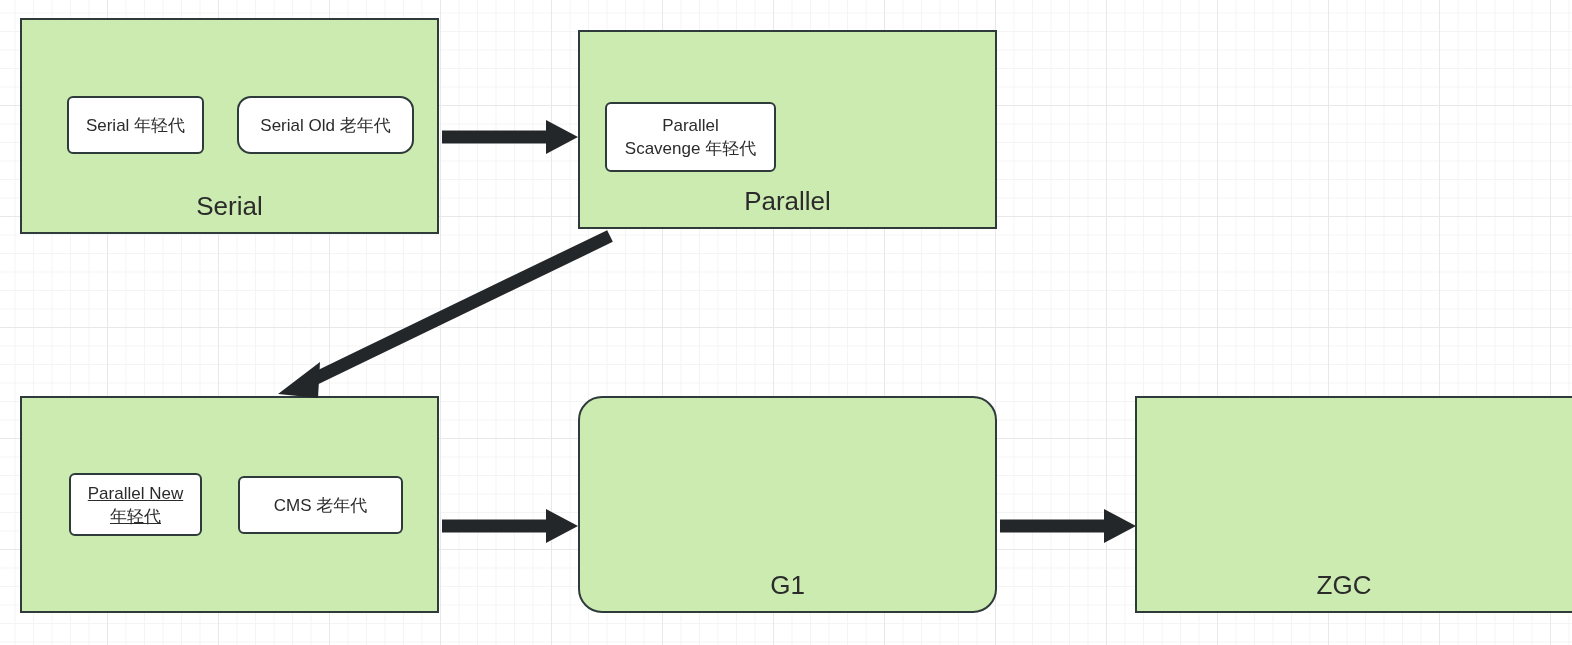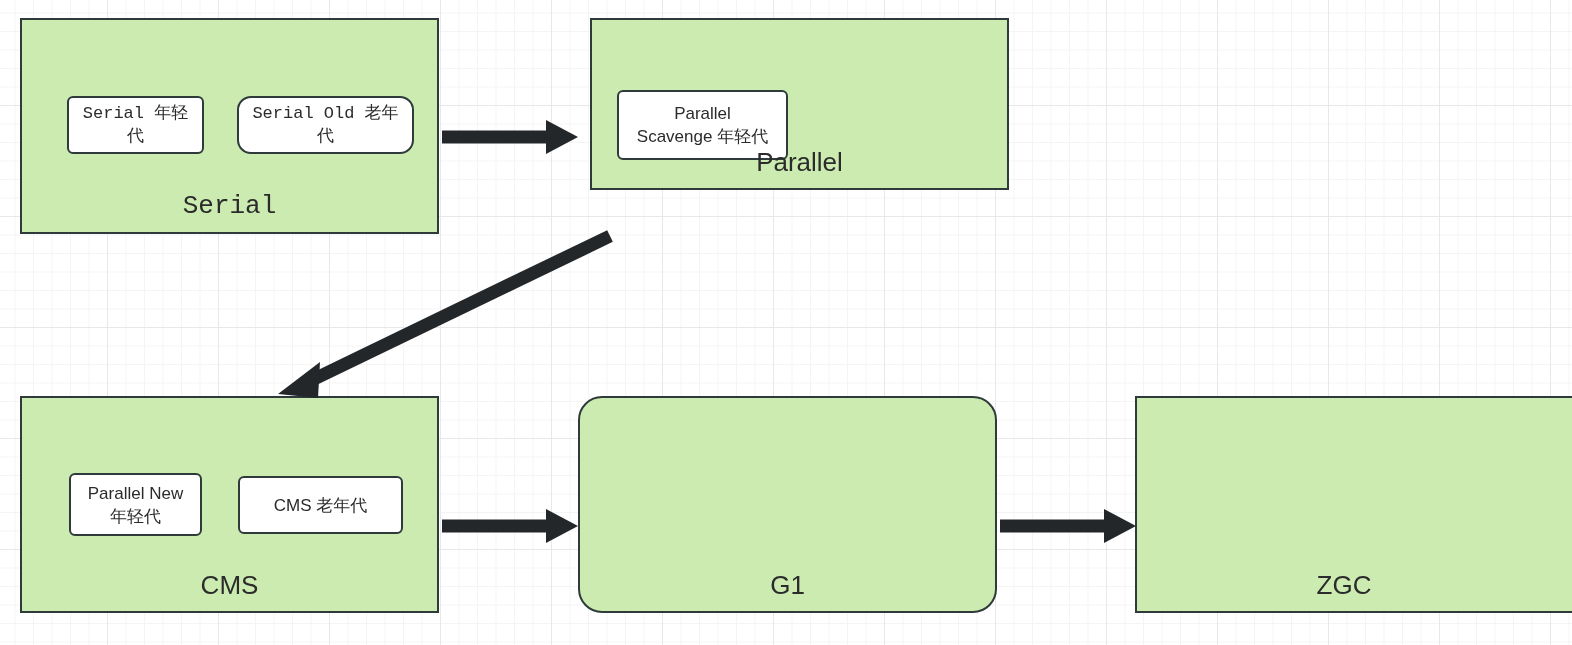--- a/index.html
+++ b/index.html
@@ -88,47 +88,46 @@
   }
   .arrow-head {
     fill: #23272A;
   }
 </style>
 </head>
 <body>
 
 <div id="canvas">
 
-  <div class="group-box" style="left:20px; top:18px; width:419px; height:216px;font-family:Liberation Mono, monospace;">
+  <div class="group-box" style="left:20px; top:18px; width:419px; height:216px;">
     <div class="child-box" style="left:45px; top:76px; width:137px; height:58px;">
       <span class="child-text">Serial 年轻代</span>
     </div>
     <div class="child-box" style="left:215px; top:76px; width:177px; height:58px;border-radius:14px;">
       <span class="child-text">Serial Old 老年代</span>
     </div>
     <div class="group-label">Serial</div>
   </div>
 
-  <div class="group-box" style="left:578px; top:18px; width:419px; height:172px;margin-left:12px;">
+  <div class="group-box" style="left:578px; top:30px; width:419px; height:199px;">
     <div class="child-box" style="left:25px; top:70px; width:171px; height:70px;">
       <span class="child-text">Parallel
 Scavenge 年轻代</span>
     </div>
     <div class="group-label">Parallel</div>
   </div>
 
   <div class="group-box" style="left:20px; top:396px; width:419px; height:217px;">
-    <div class="child-box" style="left:47px; top:75px; width:133px; height:63px;">
+    <div class="child-box" style="left:47px; top:75px; width:133px; height:63px;text-decoration:underline;">
       <span class="child-text">Parallel New
 年轻代</span>
     </div>
     <div class="child-box" style="left:216px; top:78px; width:165px; height:58px;">
       <span class="child-text">CMS 老年代</span>
     </div>
-    <div class="group-label">CMS</div>
   </div>
 
   <div class="group-box" style="left:578px; top:396px; width:419px; height:217px;border-radius:24px;">
     <div class="group-label">G1</div>
   </div>
 
   <div class="group-box" style="left:1135px; top:396px; width:440px; height:217px;">
     <div class="group-label" style="right:22px; left:0;">ZGC</div>
   </div>
 

